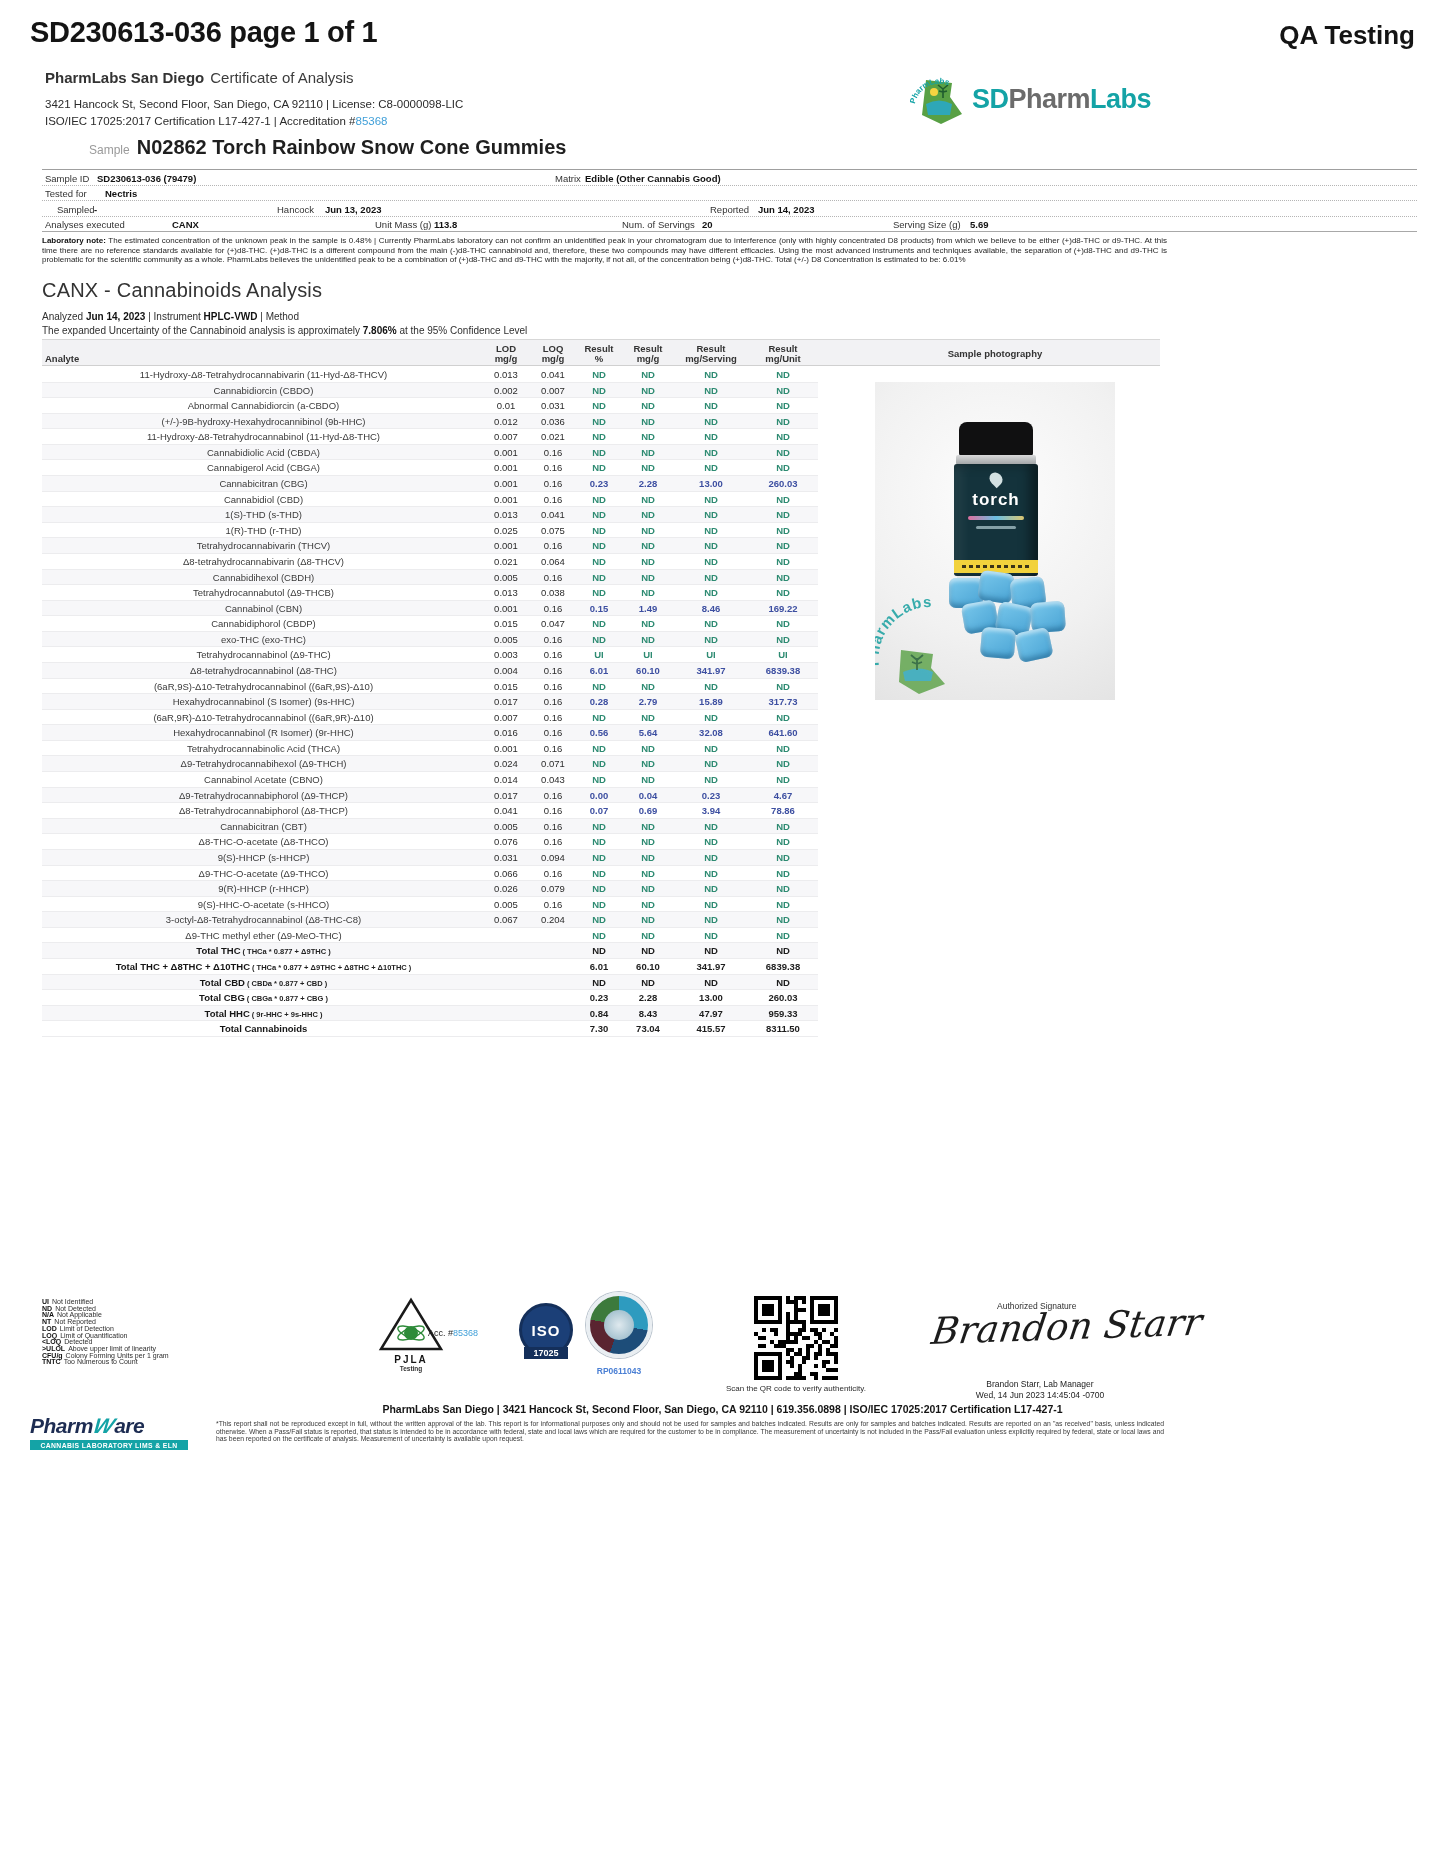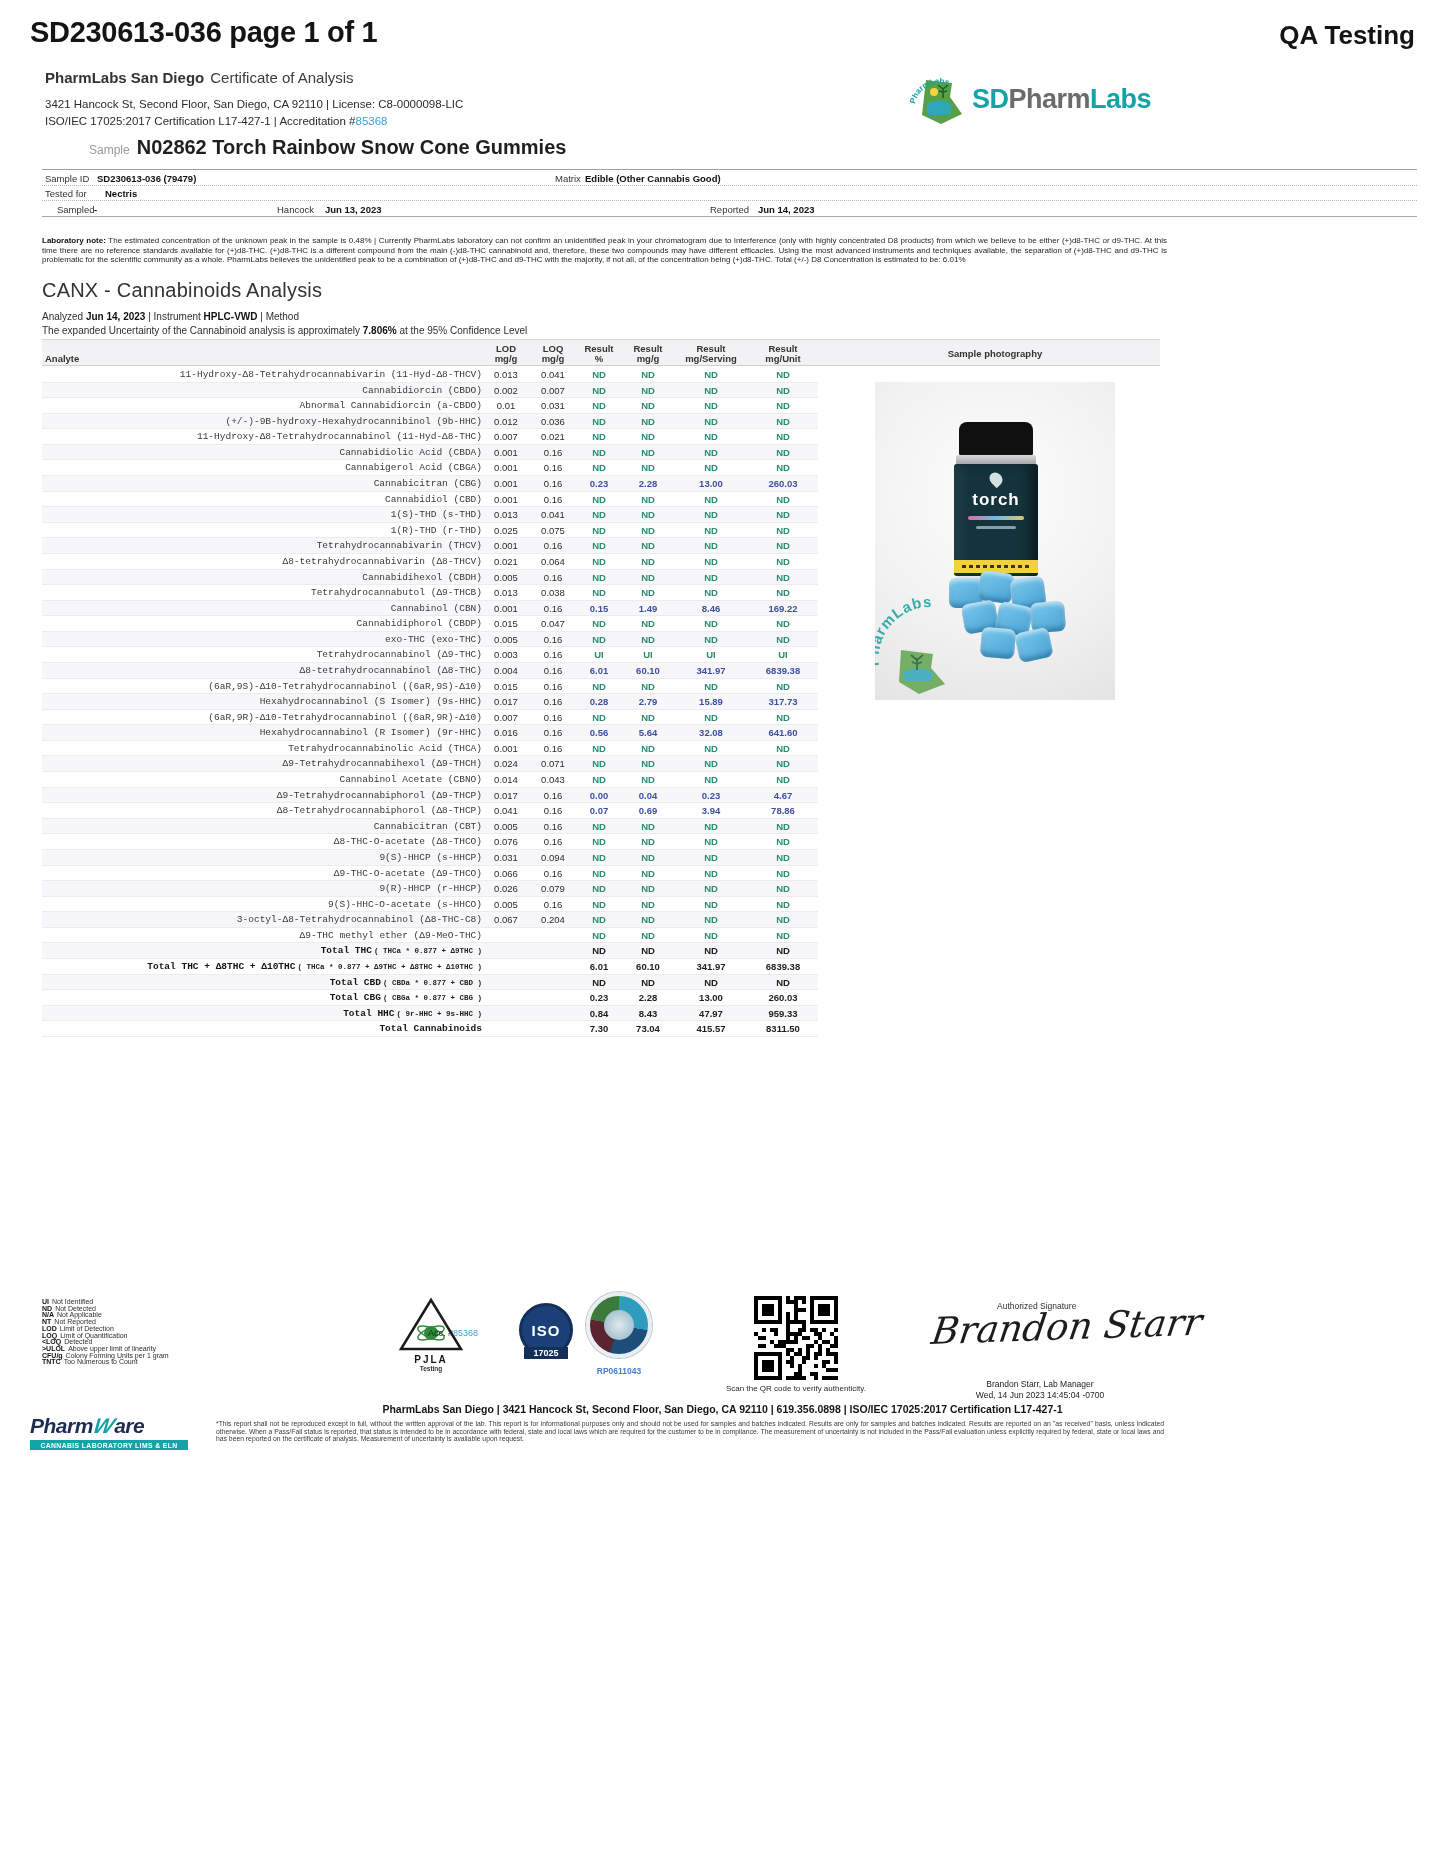--- a/index.html
+++ b/index.html
@@ -38,21 +38,21 @@
   .grid { display:grid; grid-template-columns:440px 48px 46px 46px 52px 74px 70px; }
   .thead { left:42px; top:339px; width:776px; height:27px; align-items:end; font-size:9.5px; font-weight:700; color:#333; }
   .thead .hc { text-align:center; white-space:pre-line; line-height:9.5px; padding-bottom:3px; }
   .thead .hc.first { text-align:left; padding-left:3px; }
   .photo-header { left:875px; top:348px; width:240px; text-align:center; font-size:9.5px; font-weight:700; color:#333; }
 
   .tbody { left:42px; top:367px; width:776px; }
   .trow { height:15.58px; line-height:15.58px; font-size:9.5px; border-bottom:1px solid #ececee; }
   .trow.alt { background:#f7f7f9; }
   .trow .cell { text-align:center; color:#2b2b2b; white-space:nowrap; overflow:hidden; }
-  .trow .analyte { text-align:right; padding-left:3px; color:#3a3a3a;font-family:Liberation Mono, monospace; }
+  .trow .analyte { text-align:center; padding-left:3px; color:#3a3a3a; }
   .trow .analyte .fml { font-size:7.5px; font-weight:700; color:#222; margin-left:2px; }
   .trow.total .analyte { font-weight:700; color:#151515; }
   .c-nd { color:#2e8b72 !important; font-weight:600; }
   .c-ui { color:#2e8b72 !important; font-weight:600; }
   .c-val { color:#3d4fa1 !important; font-weight:600; }
   .c-total { color:#1d1d1d !important; font-weight:600; }
 
   
   .photo { left:875px; top:382px; width:240px; height:318px; background:radial-gradient(circle at 50% 35%, #fdfdfd 0%, #f1f1f1 60%, #e4e4e4 100%); overflow:hidden; }
   .jar-cap { position:absolute; left:84px; top:40px; width:74px; height:34px; background:#101011; border-radius:8px 8px 3px 3px; }
@@ -65,21 +65,21 @@
   .jar-strip { position:absolute; left:0px; top:96px; width:84px; height:13px; background:#f2d23c; }
   .jar-strip i { position:absolute; left:8px; top:5px; width:68px; height:3px; background:repeating-linear-gradient(90deg,#3a3317 0 4px,transparent 4px 7px); }
   .jar-glass { position:absolute; left:82px; top:194px; width:78px; height:14px; background:linear-gradient(#e6e7e8,#c9cbcc); border-radius:0 0 6px 6px; opacity:.85; }
   .gummy { position:absolute; width:34px; height:30px; background:linear-gradient(145deg,#79c8ec,#49a3d4); border-radius:7px; box-shadow:inset 0 3px 4px rgba(255,255,255,.55), inset 0 -4px 5px rgba(20,80,120,.45); }
   .wm { position:absolute; left:-4px; top:206px; width:120px; height:110px; opacity:.85; }
 
   
   .legend { left:42px; top:1299px; font-size:7px; line-height:6.7px; color:#2d2d2d; }
   .legend .lt { font-weight:700; color:#111; margin-right:3px; }
 
-  .pjla { left:386px; top:1297px; width:90px; text-align:center; }
+  .pjla { left:366px; top:1297px; width:90px; text-align:center; }
   .pjla .p-name { font-size:10px; font-weight:700; letter-spacing:2px; color:#151515; margin-top:1px; }
   .pjla .p-sub { font-size:6.5px; font-weight:700; color:#333; }
   .acc-line { left:428px; top:1328px; font-size:9px; color:#222; }
   .acc-line .acc-num { color:#3f9fd8; }
 
   .iso { left:519px; top:1303px; width:54px; text-align:center; }
   .iso-circle { width:54px; height:54px; border-radius:50%; background:#1b3f77; border:3px solid #142f5a; color:#fff; display:flex; align-items:center; justify-content:center; font-weight:800; font-size:15px; letter-spacing:1px; }
   .iso-banner { margin:-10px auto 0; width:44px; background:#142f5a; color:#fff; font-size:9px; font-weight:700; padding:1px 0; position:relative; }
 
   .dea { left:586px; top:1292px; width:66px; height:66px; border-radius:50%;
@@ -154,20 +154,30 @@
     <span style="left:3px">Tested for</span>
       <span class="v" style="left:63px">Nectris</span>
   </div>
   <div class="info-row">
     <span style="left:15px">Sampled</span>
       <span class="v" style="left:52px">-</span>
     <span style="left:235px">Hancock</span>
       <span class="v" style="left:283px">Jun 13, 2023</span>
     <span style="left:668px">Reported</span>
       <span class="v" style="left:716px">Jun 14, 2023</span>
+  </div>
+  <div class="info-row">
+    <span style="left:3px">Analyses executed</span>
+      <span class="v" style="left:130px">CANX</span>
+    <span style="left:333px">Unit Mass (g)</span>
+      <span class="v" style="left:392px">113.8</span>
+    <span style="left:580px">Num. of Servings</span>
+      <span class="v" style="left:660px">20</span>
+    <span style="left:851px">Serving Size (g)</span>
+      <span class="v" style="left:928px">5.69</span>
   </div>
 </div>
 
 <div class="abs note">
   <b>Laboratory note:</b><span> The estimated concentration of the unknown peak in the sample is 0.48% | Currently PharmLabs laboratory can not confirm an unidentified peak in your chromatogram due to interference (only with highly concentrated D8 products) from which we believe to be either (+)d8-THC or d9-THC. At this time there are no reference standards available for (+)d8-THC. (+)d8-THC is a different compound from the main (-)d8-THC cannabinoid and, therefore, these two compounds may have different efficacies. Using the most advanced instruments and techniques available, the separation of (+)d8-THC and d9-THC is problematic for the scientific community as a whole. PharmLabs believes the unidentified peak to be a combination of (+)d8-THC and d9-THC with the majority, if not all, of the concentration being (+)d8-THC. Total (+/-) D8 Concentration is estimated to be: 6.01%</span>
 </div>
 
 <div class="abs canx-title">CANX - Cannabinoids Analysis</div>
 <div class="abs analyzed">
   <span>Analyzed </span><b>Jun 14, 2023</b><span>  |  </span><span>Instrument </span><b>HPLC-VWD</b><span>  | </span><span>Method</span>

